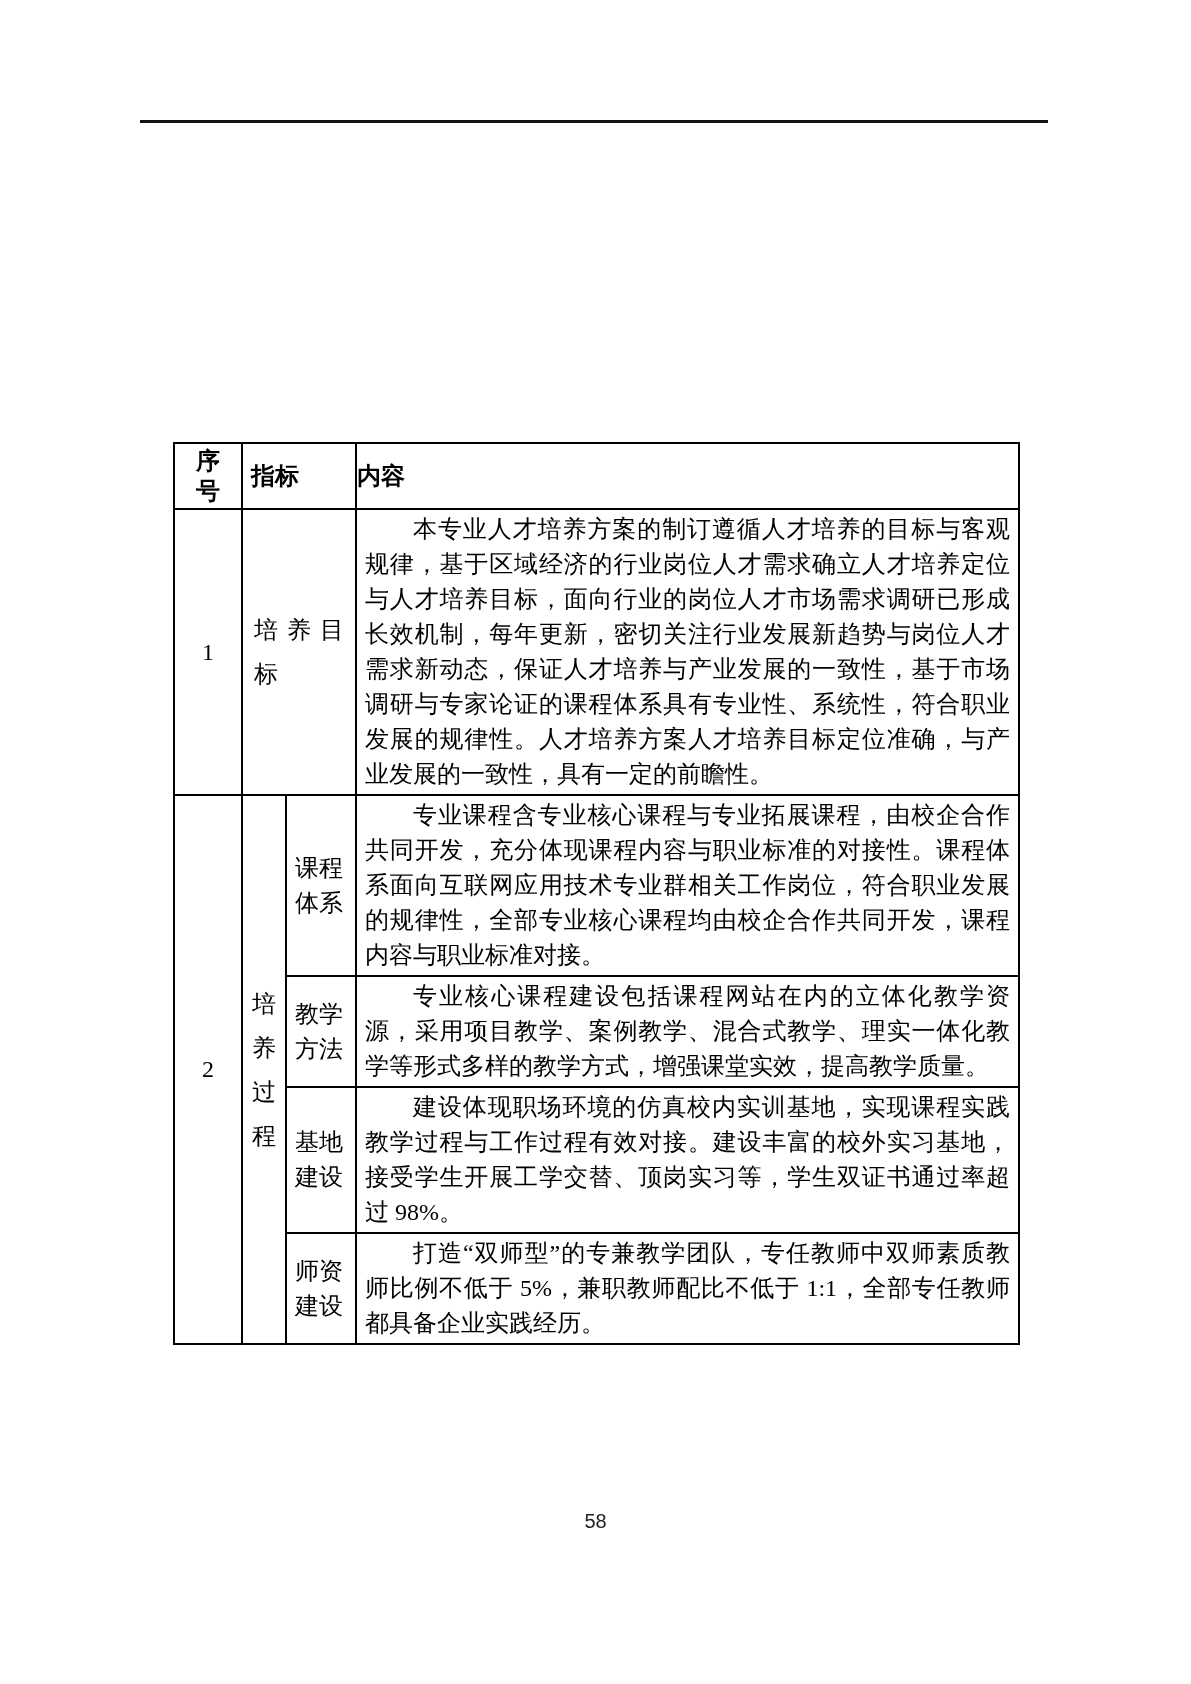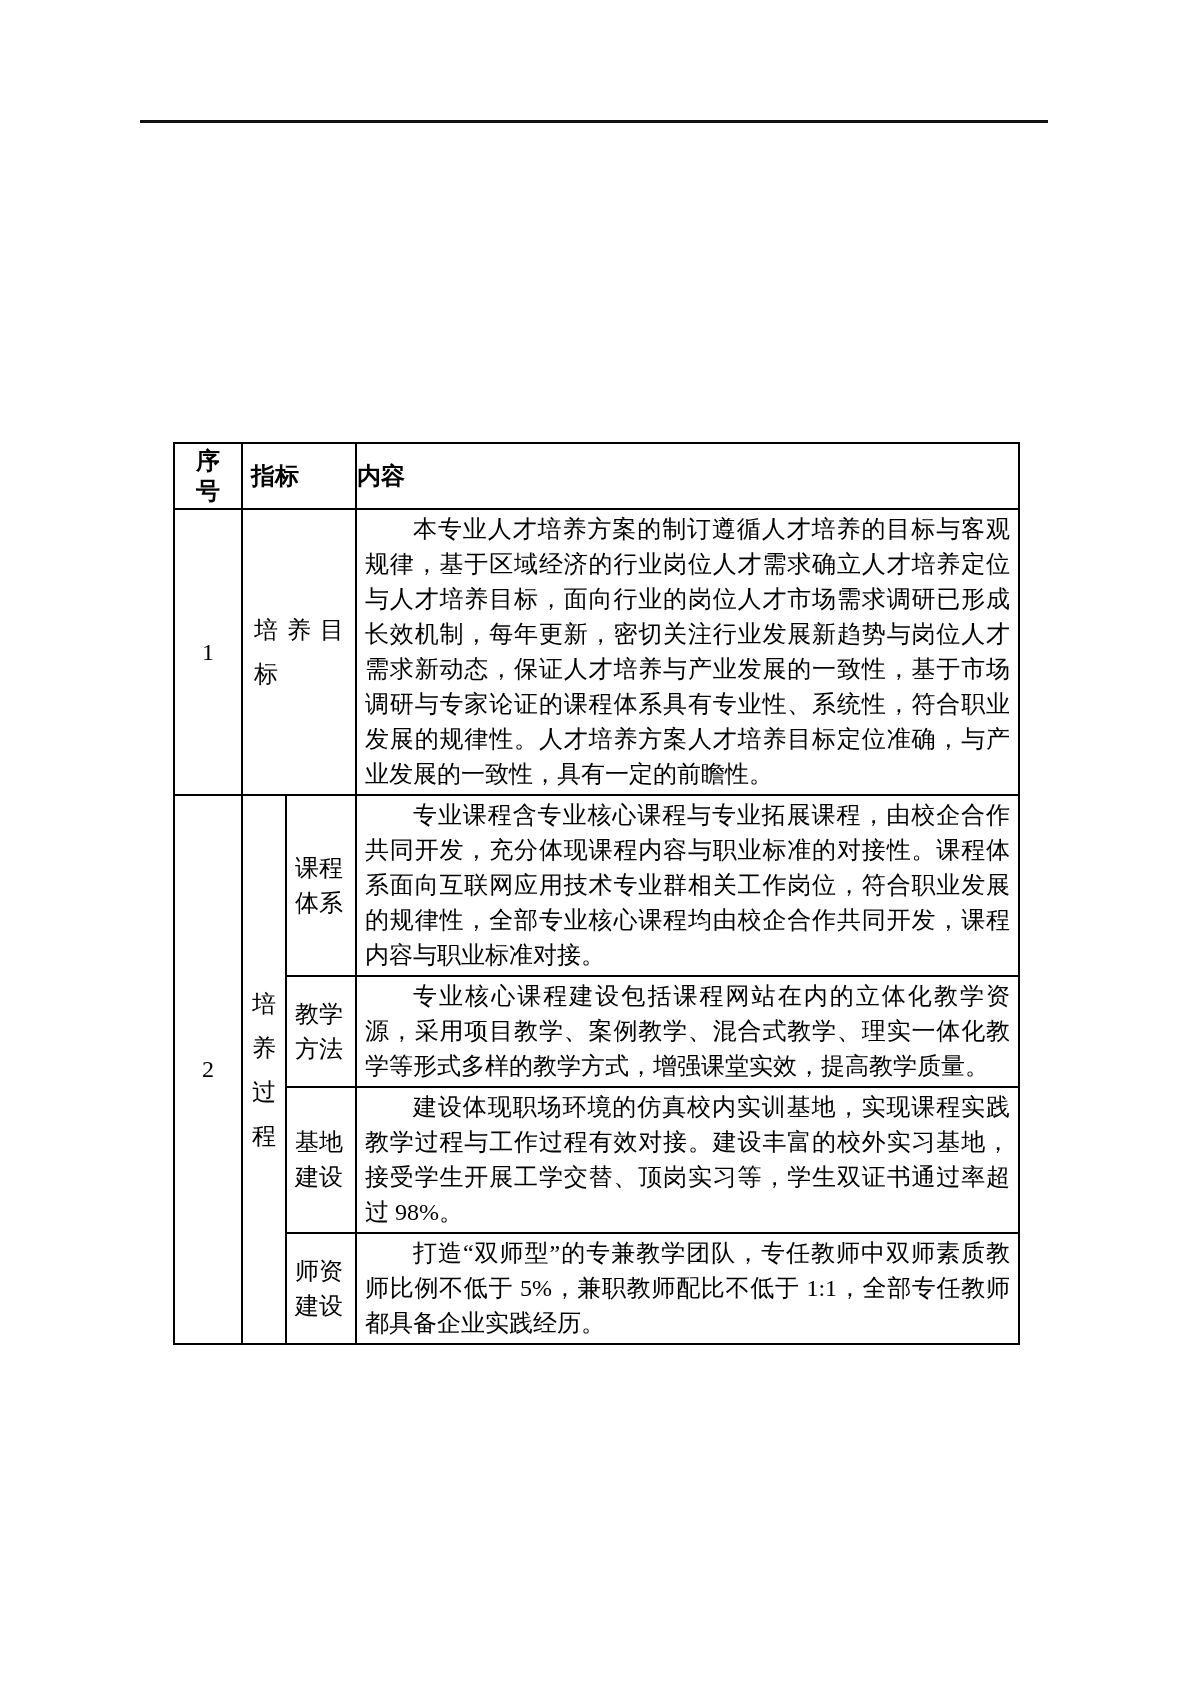--- a/index.html
+++ b/index.html
@@ -140,14 +140,15 @@
       <td class="cell-sublabel">基地建设</td>
       <td class="cell-content">建设体现职场环境的仿真校内实训基地，实现课程实践教学过程与工作过程有效对接。建设丰富的校外实习基地，接受学生开展工学交替、顶岗实习等，学生双证书通过率超过 98%。</td>
     </tr>
     <tr class="row-teachers">
       <td class="cell-sublabel">师资建设</td>
       <td class="cell-content">打造“双师型”的专兼教学团队，专任教师中双师素质教师比例不低于 5%，兼职教师配比不低于 1:1，全部专任教师都具备企业实践经历。</td>
     </tr>
   </tbody>
     </table>
 
+  <div class="page-number">58</div>
 
 </div>
 
 </body></html>

